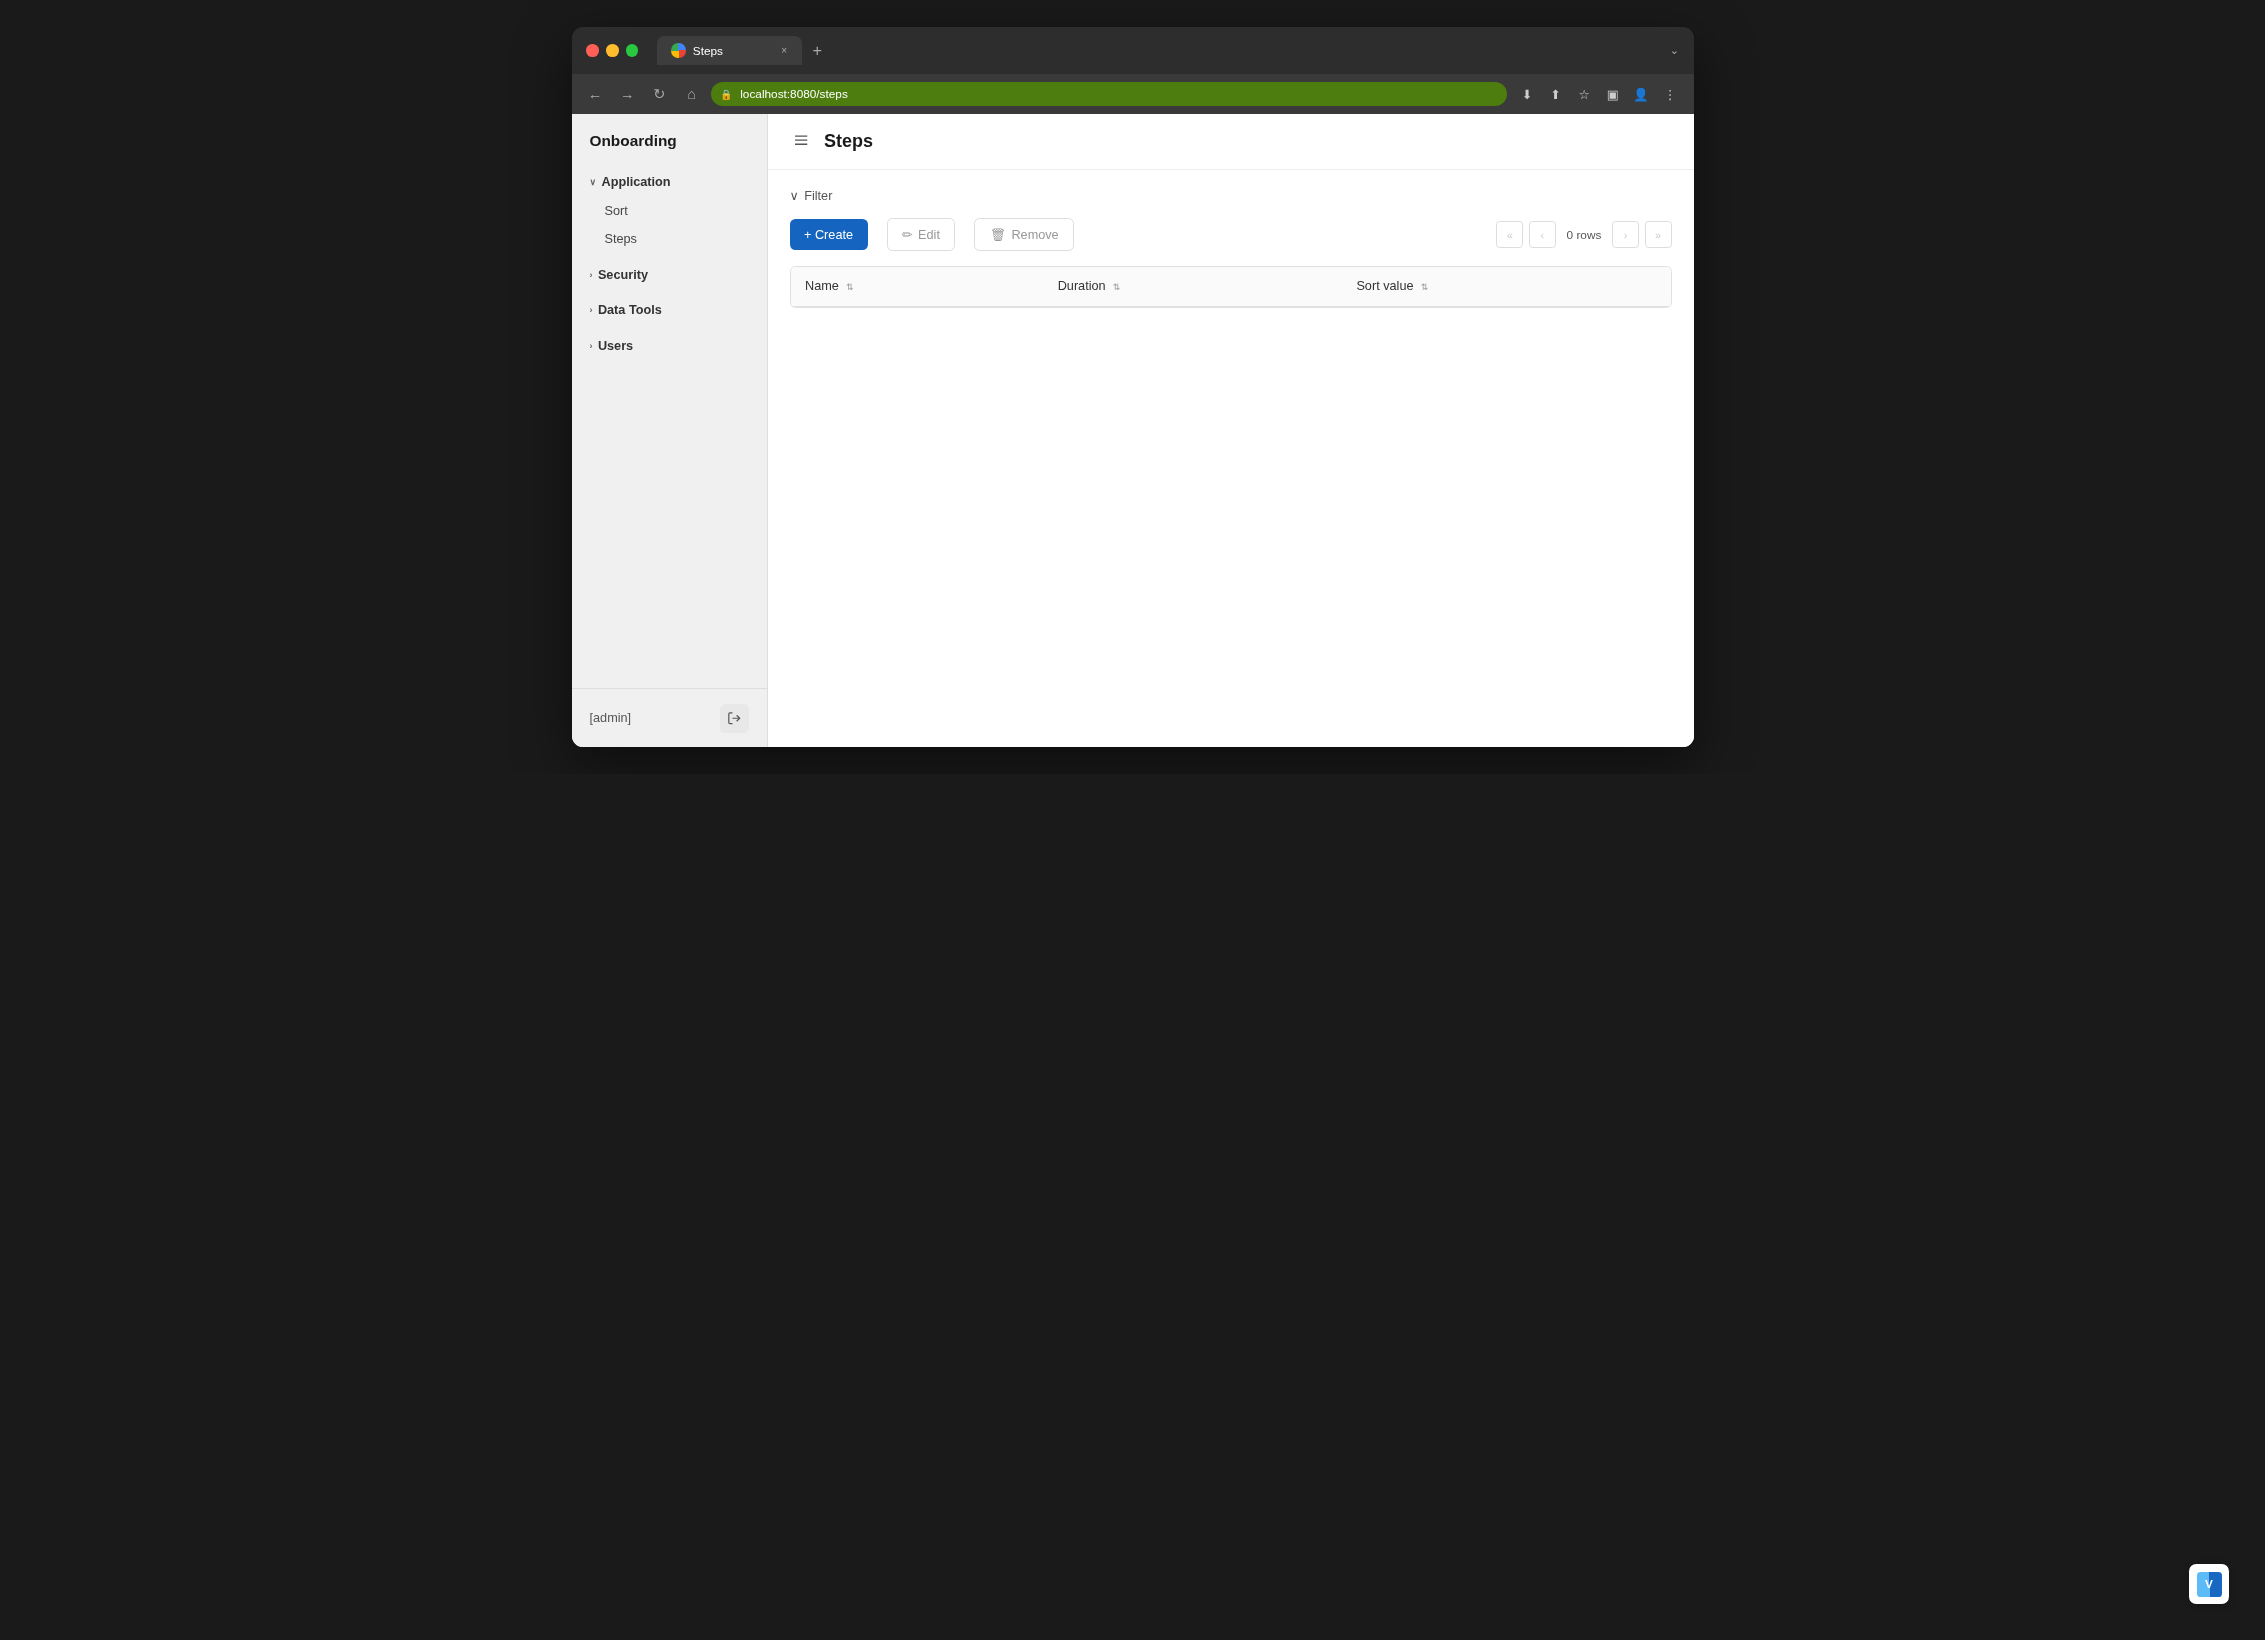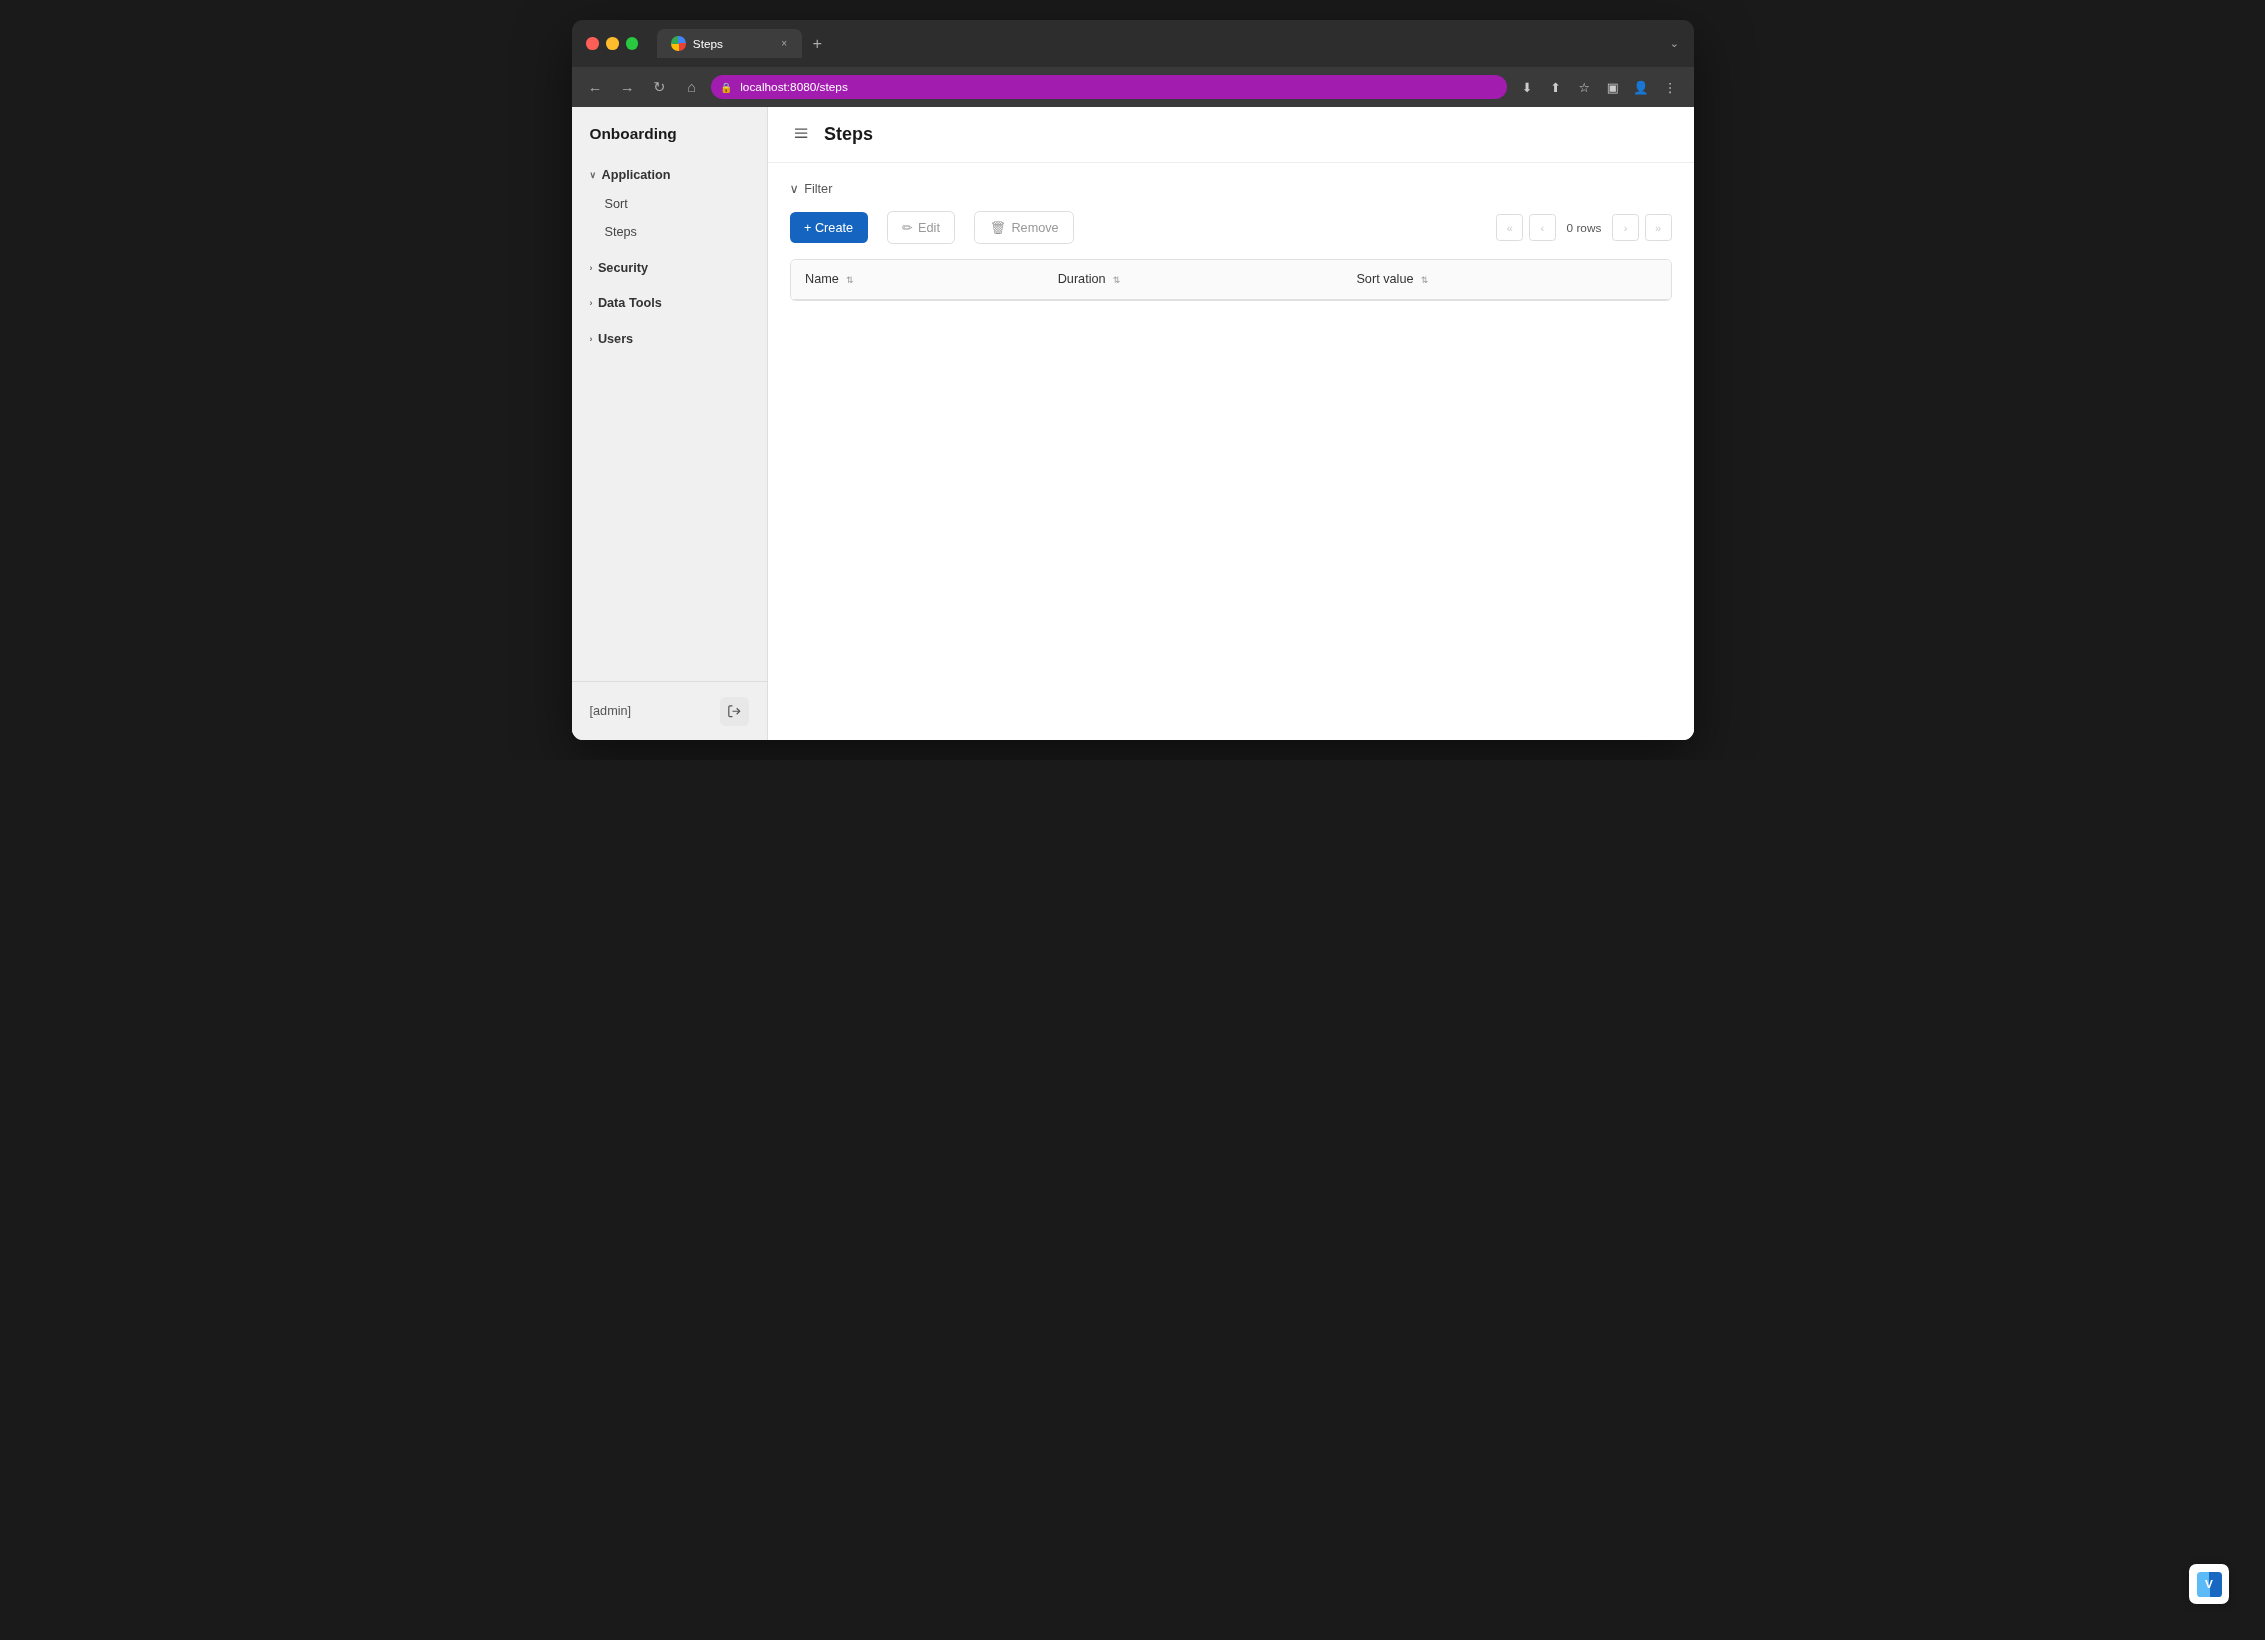--- a/index.html
+++ b/index.html
@@ -1,21 +1,21 @@
 <!DOCTYPE html>
 <html style="font-size:14.5px"><head>
   <meta charset="utf-8">
   <style>
     * { box-sizing: border-box; margin: 0; padding: 0; }
     body { font-family: -apple-system, BlinkMacSystemFont, 'Segoe UI', sans-serif; background: #1a1a1a; }
 
     
     .browser-window {
       width: 1122px;
-      margin: 20px auto;
+      margin: 27px auto;
       border-radius: 11px;
       overflow: hidden;
       box-shadow: 0 18px 54px rgba(0,0,0,0.5);
     }
 
     .browser-titlebar {
       background: #2d2d2d;
       height: 47px;
       display: flex;
       align-items: center;
@@ -101,21 +101,21 @@
       width: 25px;
       height: 25px;
       display: flex;
       align-items: center;
       justify-content: center;
       border-radius: 50%;
     }
 
     .address-bar {
       flex: 1;
-      background: #a21caf;
+      background: #4d7c0f;
       border: none;
       border-radius: 18px;
       padding: 5.4px 12.7px 5.4px 29px;
       color: #fff;
       font-size: 11.8px;
       outline: none;
     }
 
     .address-wrapper {
       position: relative;

